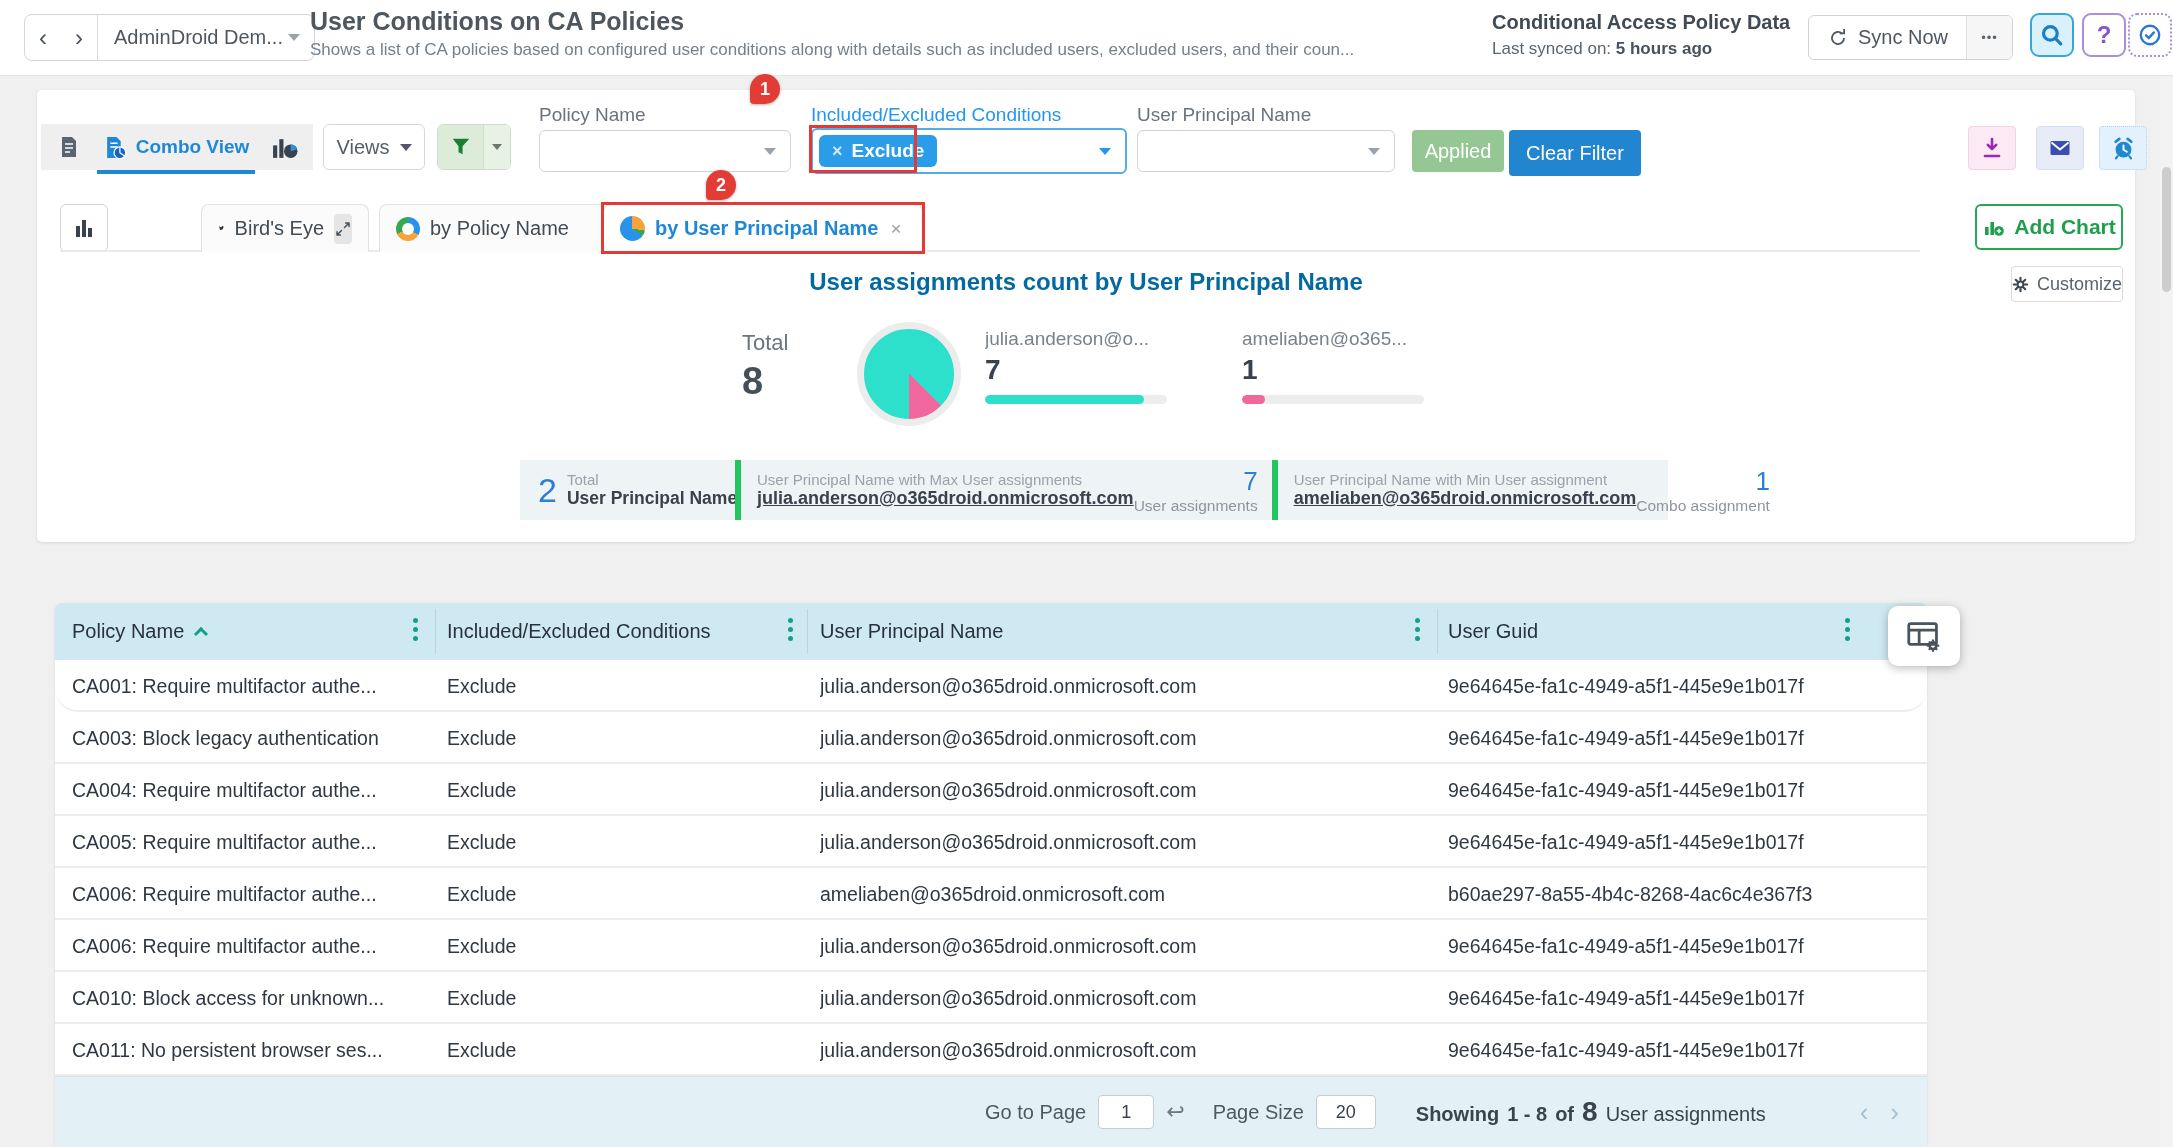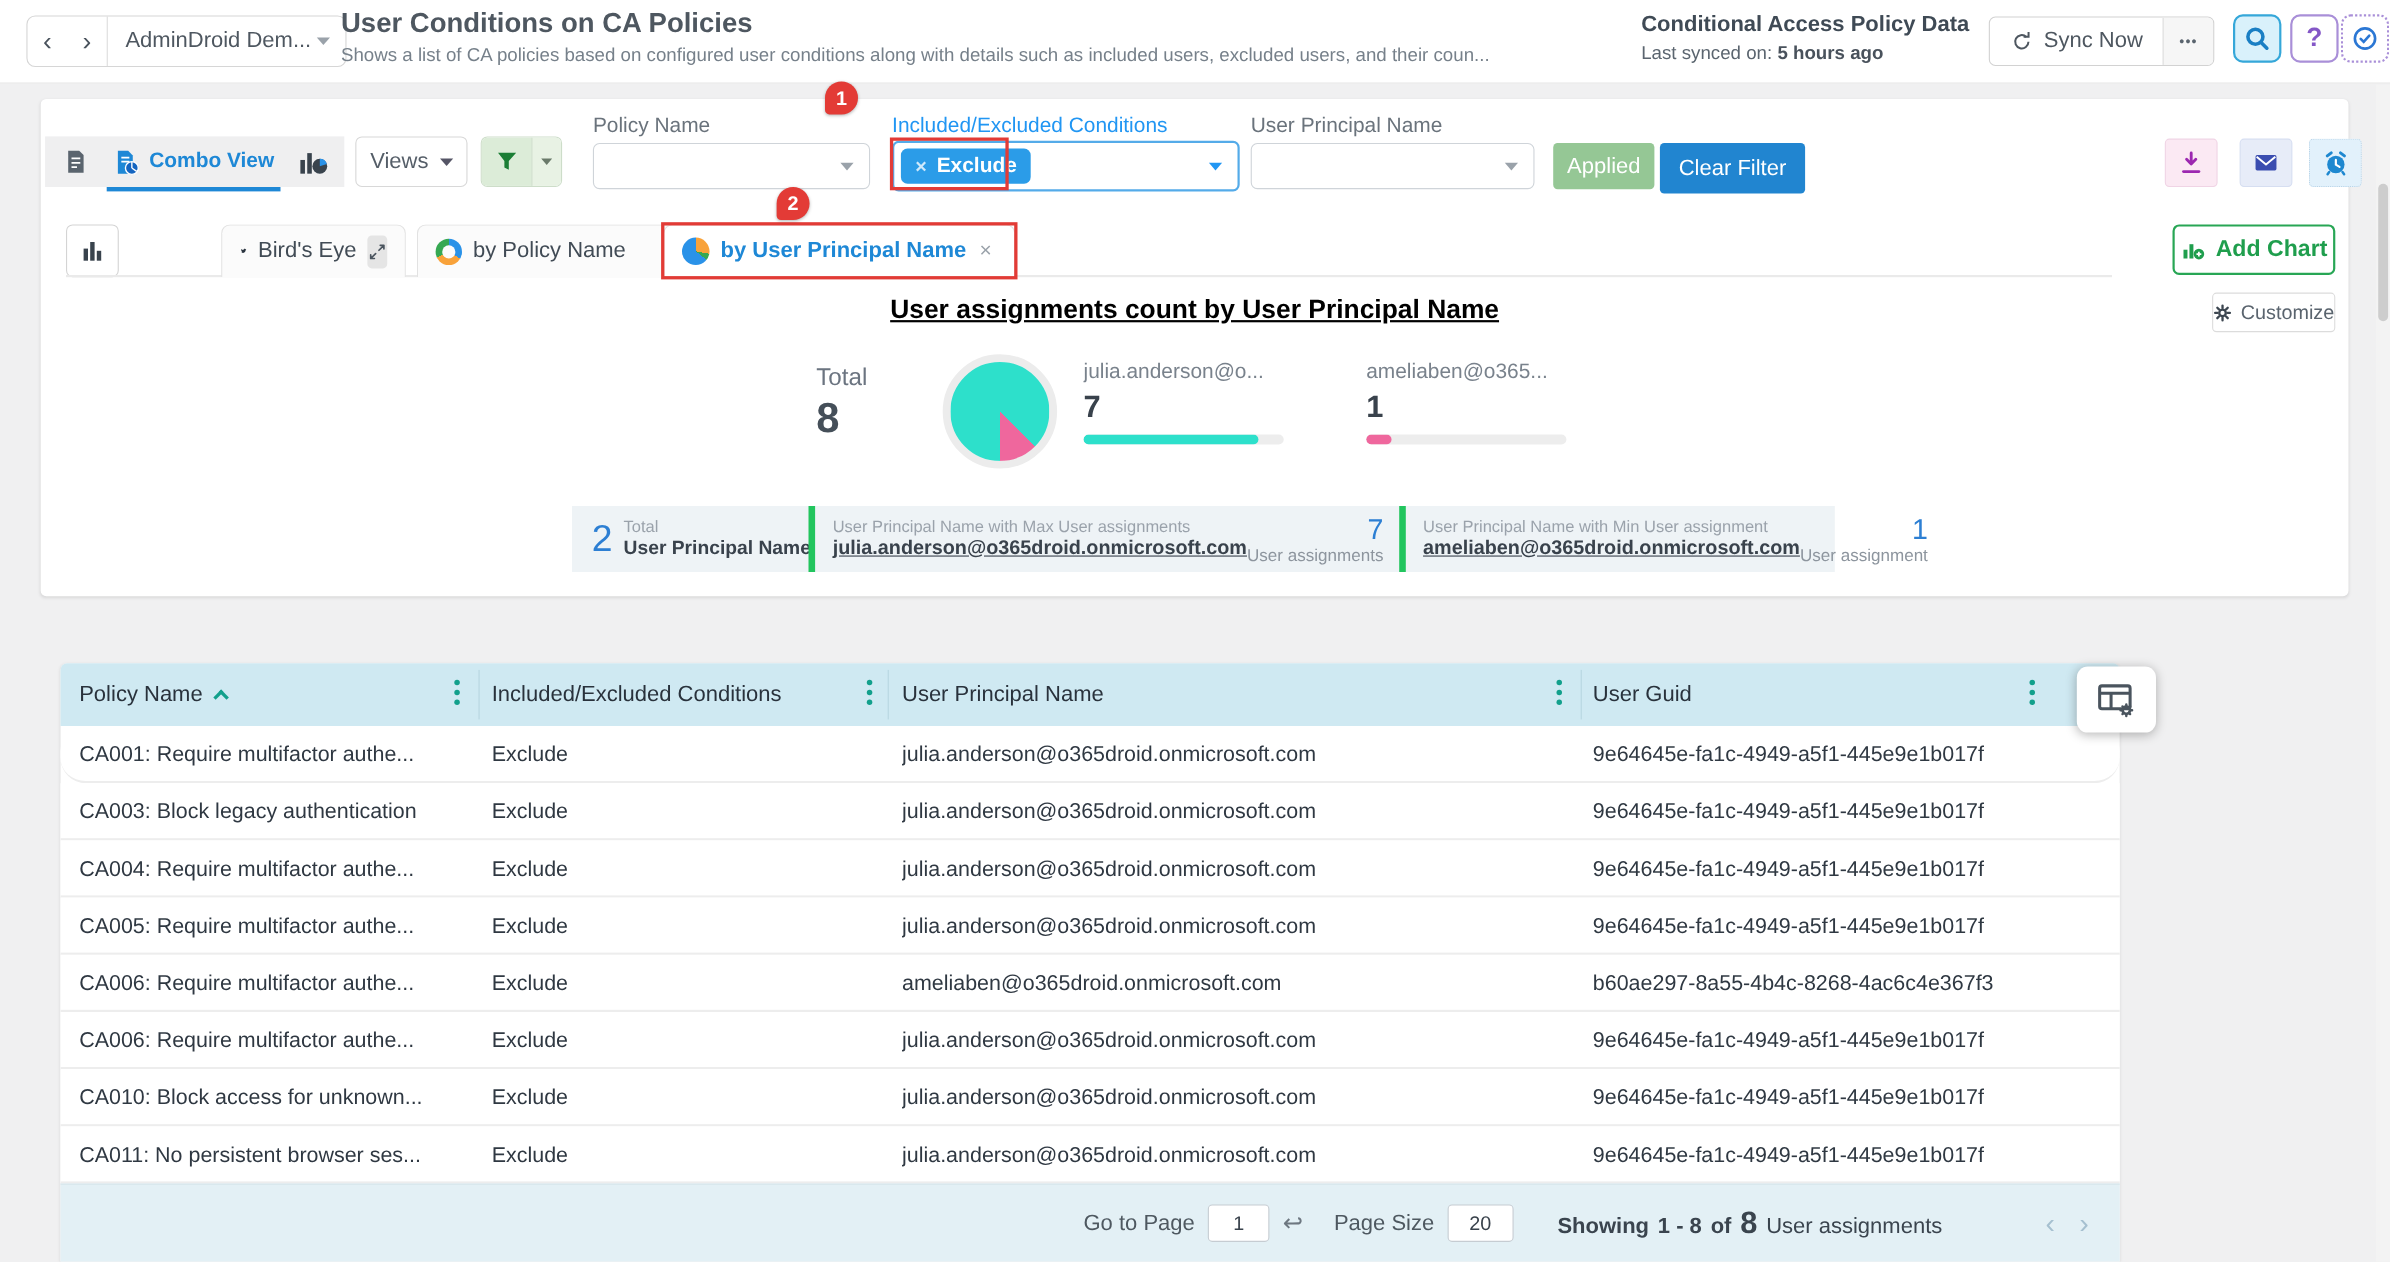--- a/index.html
+++ b/index.html
@@ -78,21 +78,21 @@
   .ctab.active .tlabel { color:#1e88d6; font-weight:700; }
   .expand-box { width:30px; height:30px; background:#e5e5e5; border-radius:4px; display:flex; align-items:center; justify-content:center; }
   .tab-x { color:#9aa2aa; font-size:19px; margin-left:2px; cursor:pointer; }
   .donut { width:24px; height:24px; border-radius:50%; background:conic-gradient(#2a92e8 0 120deg,#f8a23a 120deg 245deg,#36a852 245deg 360deg); position:relative; }
   .donut::after { content:""; position:absolute; left:6px; top:6px; width:12px; height:12px; border-radius:50%; background:#fbfbfb; }
   .pieic { width:25px; height:25px; border-radius:50%; background:conic-gradient(#f8a23a 0 100deg,#36a852 100deg 128deg,#2a92e8 128deg 360deg); }
   .addchart { position:absolute; left:1938px; top:114px; width:148px; height:46px; border:2px solid #28a655; border-radius:6px; display:flex; align-items:center; justify-content:center; gap:8px; color:#1f9e4d; font-size:21px; font-weight:700; background:#fff; cursor:pointer; }
   .customize { position:absolute; left:1974px; top:176px; width:112px; height:36px; border:1px solid #dcdcdc; border-radius:4px; display:flex; align-items:center; justify-content:center; gap:8px; color:#5a646e; font-size:18px; background:#fff; cursor:pointer; }
 
   
-  .chart-title { position:absolute; left:0; top:178px; width:100%; text-align:center; font-size:24px; font-weight:600; color:#000000;text-decoration:underline; }
+  .chart-title { position:absolute; left:0; top:178px; width:100%; text-align:center; font-size:24px; font-weight:600; color:#0369a1; }
   .total-blk { position:absolute; left:705px; top:240px; }
   .total-cap { font-size:22px; color:#6b7480; }
   .total-val { font-size:38px; font-weight:700; color:#454f59; margin-top:4px; }
   .pie { position:absolute; left:820px; top:232px; width:104px; height:104px; border-radius:50%; border:7px solid #ececec; }
   .ser-blk { position:absolute; top:238px; width:182px; }
   .ser-name { font-size:19px; color:#79828c; white-space:nowrap; overflow:hidden; }
   .ser-val { font-size:28px; font-weight:700; color:#39424c; margin-top:4px; }
   .bar-track { margin-top:9px; width:100%; height:9px; border-radius:5px; background:#ededed; overflow:hidden; }
   .bar-fill { height:100%; border-radius:5px; }
 
@@ -371,21 +371,21 @@
         <div class="s-ru">User assignments</div>
       </span>
     </div>
     <div class="s-sec">
       <span>
         <div class="s-cap nowrap">User Principal Name with Min User assignment</div>
         <div class="s-link">ameliaben@o365droid.onmicrosoft.com</div>
       </span>
       <span class="s-right">
         <div class="s-rv">1</div>
-        <div class="s-ru">User assignment</div>
+        <div class="s-ru">Combo assignment</div>
       </span>
     </div>
   </div>
 </div>
 
 <div class="card" id="card2">
 
   <div class="thead">
     <div class="th" style="left:17px;">
       <span>Policy Name</span>

